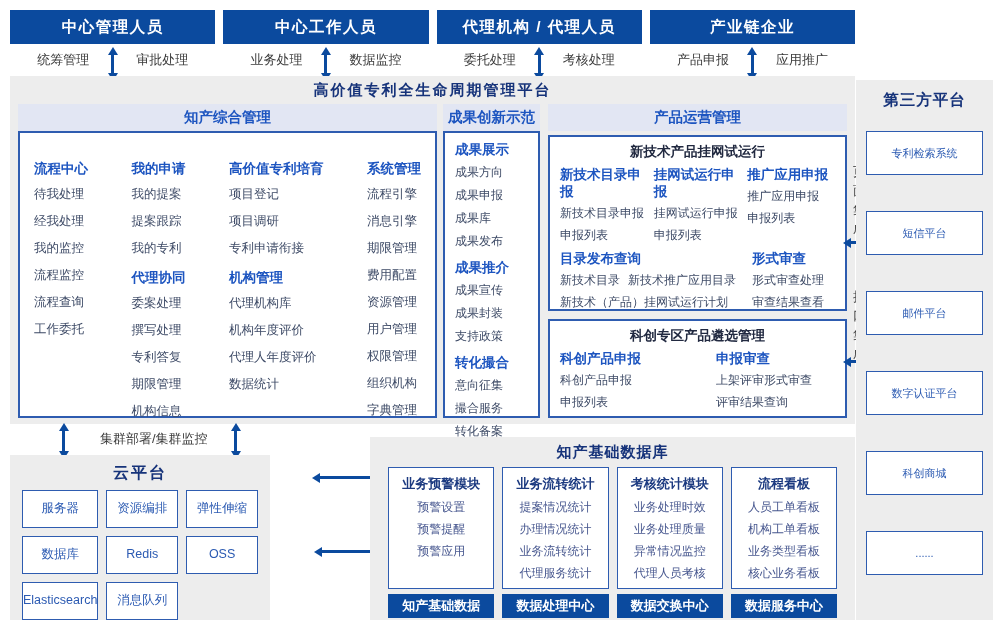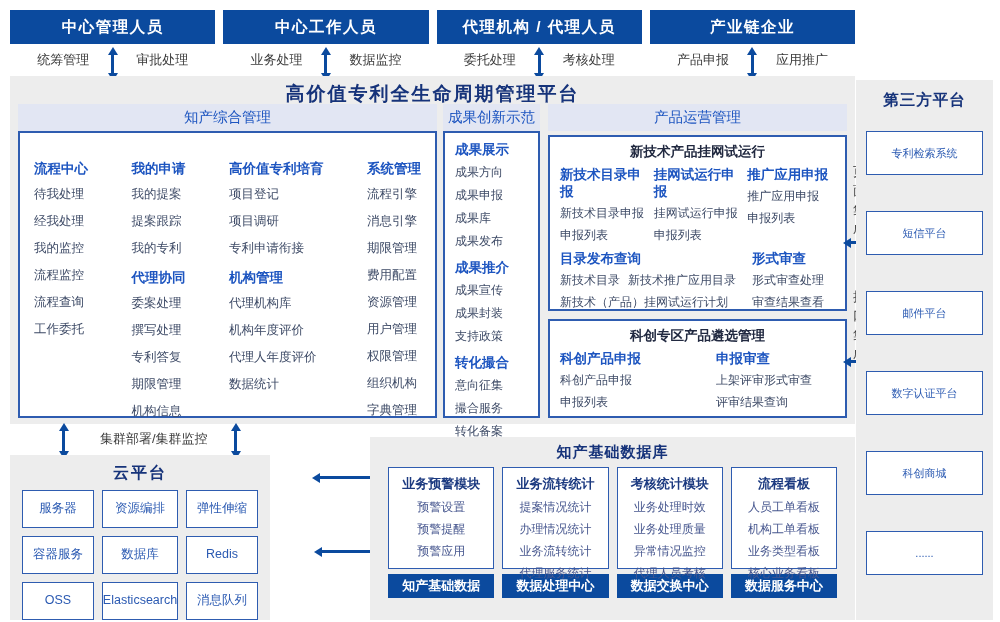--- a/index.html
+++ b/index.html
@@ -26,23 +26,23 @@
   .vda::before{content:"";position:absolute;top:-8px;left:50%;transform:translateX(-50%);border:5px solid transparent;border-top:0;border-bottom:8px solid var(--pb);}
   .vda::after{content:"";position:absolute;bottom:-8px;left:50%;transform:translateX(-50%);border:5px solid transparent;border-bottom:0;border-top:8px solid var(--pb);}
   .role .vda{height:18px;margin-top:4px;}
   .hda{height:3px;background:var(--pb);position:absolute;}
   .hda::before{content:"";position:absolute;left:-8px;top:50%;transform:translateY(-50%);border:5px solid transparent;border-left:0;border-right:8px solid var(--pb);}
   .hda::after{content:"";position:absolute;right:-8px;top:50%;transform:translateY(-50%);border:5px solid transparent;border-right:0;border-left:8px solid var(--pb);}
   .hda.left-only::after{display:none;}
 
   
   .platform{position:absolute;left:10px;top:76px;width:845px;height:348px;background:var(--panel);}
-  .main-title{padding-top:5px;text-align:center;font-size:19px;font-weight:bold;letter-spacing:2px;color:var(--navy);font-family:Liberation Mono, monospace;}
+  .main-title{padding-top:5px;text-align:center;font-size:15px;font-weight:bold;letter-spacing:2px;color:var(--navy);font-family:Liberation Mono, monospace;}
   .sec{position:absolute;}
-  .sec-head{background:var(--strip);color:var(--cat);font-weight:normal;font-size:14.5px;text-align:center;height:27px;line-height:27px;}
+  .sec-head{background:var(--strip);color:var(--cat);font-weight:bold;font-size:14.5px;text-align:center;height:27px;line-height:27px;}
   .sec-body{position:absolute;left:0;right:0;top:27px;bottom:0;background:#fff;border:2px solid var(--bd);}
   .sec-ip{left:8px;top:28px;width:419px;height:314px;}
   .sec-ach{left:433px;top:28px;width:97px;height:314px;}
   .sec-po{left:538px;top:28px;width:299px;height:314px;}
   .ip-body{display:flex;justify-content:space-between;padding:20px 14px;}
   .m-head{color:var(--cat);font-weight:bold;font-size:13.5px;padding:7px 0 3px;}
   .m-item{color:var(--item);font-size:12.5px;padding:5px 0;white-space:nowrap;}
   .ach-body{padding:2px 10px;}
   .ach-body .m-head{padding:6px 0 2px;}
   .ach-body .m-item{padding:3px 0;font-size:12px;}
@@ -72,21 +72,21 @@
   .cloud-title{padding:8px 0 6px;text-align:center;font-weight:bold;font-size:16px;letter-spacing:2px;color:var(--navy);}
   .cloud-grid{display:grid;grid-template-columns:1fr 1fr 1fr;gap:8px;padding:0 12px;}
   .cloud-box{height:38px;line-height:35px;background:#fff;border:1.5px solid var(--bd);text-align:center;color:#2b5ab2;font-size:12.5px;}
   .cluster-label{position:absolute;left:100px;top:430px;font-size:13px;color:#3a3a3a;}
 
   
   .dataplat{position:absolute;left:370px;top:437px;width:485px;height:183px;background:var(--panel);}
   .data-title{padding:6px 0 5px;text-align:center;font-weight:bold;font-size:15px;letter-spacing:1px;color:var(--navy);}
   .dc-row{display:flex;gap:8px;padding:0 18px;}
   .dc-module{flex:1;}
-  .dc-box{background:#fff;border:1.5px solid var(--bd);height:102px;padding-top:3px;text-align:center;}
+  .dc-box{background:#fff;border:1.5px solid var(--bd);height:122px;padding-top:3px;text-align:center;}
   .dc-box .dc-head{color:#1c3a80;font-weight:bold;font-size:13px;padding:4px 0 3px;}
   .dc-box .dc-item{color:#47578f;font-size:12px;padding:2.5px 0;}
   .dc-badge{margin-top:5px;background:var(--pb);color:#fff;font-weight:bold;font-size:13px;text-align:center;height:24px;line-height:24px;}
 </style>
 </head>
 <body>
 
 <div class="canvas">
 
   <div class="role-row">
@@ -418,21 +418,20 @@
   <div class="cloud">
     <div class="cloud-title">云平台</div>
     <div class="cloud-grid">
 
         <div class="cloud-box">服务器</div>
 
         <div class="cloud-box">资源编排</div>
 
         <div class="cloud-box">弹性伸缩</div>
 
-        <div class="cloud-box">容器服务</div>
 
         <div class="cloud-box">数据库</div>
 
         <div class="cloud-box">Redis</div>
 
         <div class="cloud-box">OSS</div>
 
         <div class="cloud-box">Elasticsearch</div>
 
         <div class="cloud-box">消息队列</div>

